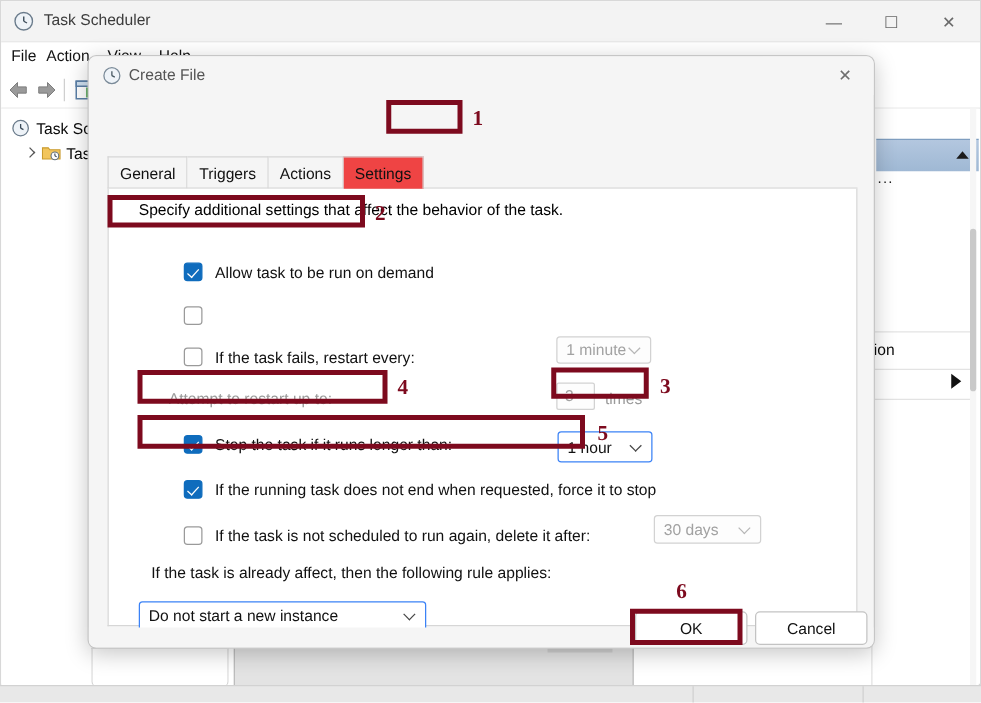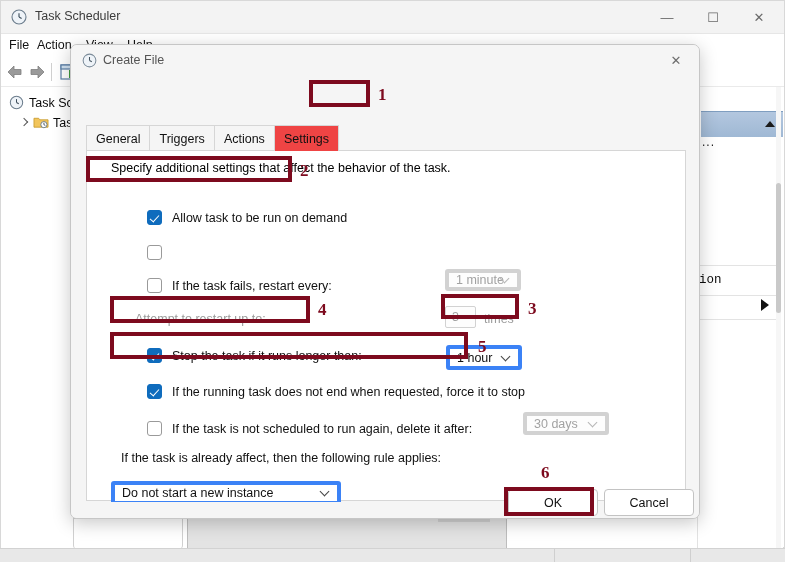--- a/index.html
+++ b/index.html
@@ -171,21 +171,20 @@
     position: absolute;
     left: 2px; top: 178px;
     width: 80px; height: 1px;
     background: #e3e3e3;
   }
   #bg-right-label {
     position: absolute;
     left: 1px; top: 186px;
     font-size: 12.5px; color: #0a0a0a;
     white-space: nowrap;
-    font-family: Liberation Mono, monospace;
   }
   #bg-right-div2 {
     position: absolute;
     left: 2px; top: 208px;
     width: 80px; height: 1px;
     background: #e3e3e3;
   }
   #bg-right-caret {
     position: absolute;
     right: 14px; top: 212px;
@@ -394,21 +393,21 @@
   .plain-row {
     position: absolute;
     font-size: 12.5px;
     white-space: nowrap;
   }
 
   
   .combo {
     position: absolute;
     box-sizing: border-box;
-    border: 4px solid #3b82f6;
+    border: 1px solid #3b82f6;
     border-radius: 3px;
     background: #ffffff;
     display: flex;
     align-items: center;
     font-size: 12.5px;
     color: #111111;
     padding-left: 7px;
   }
   .combo.disabled {
     color: #a2a2a2;

